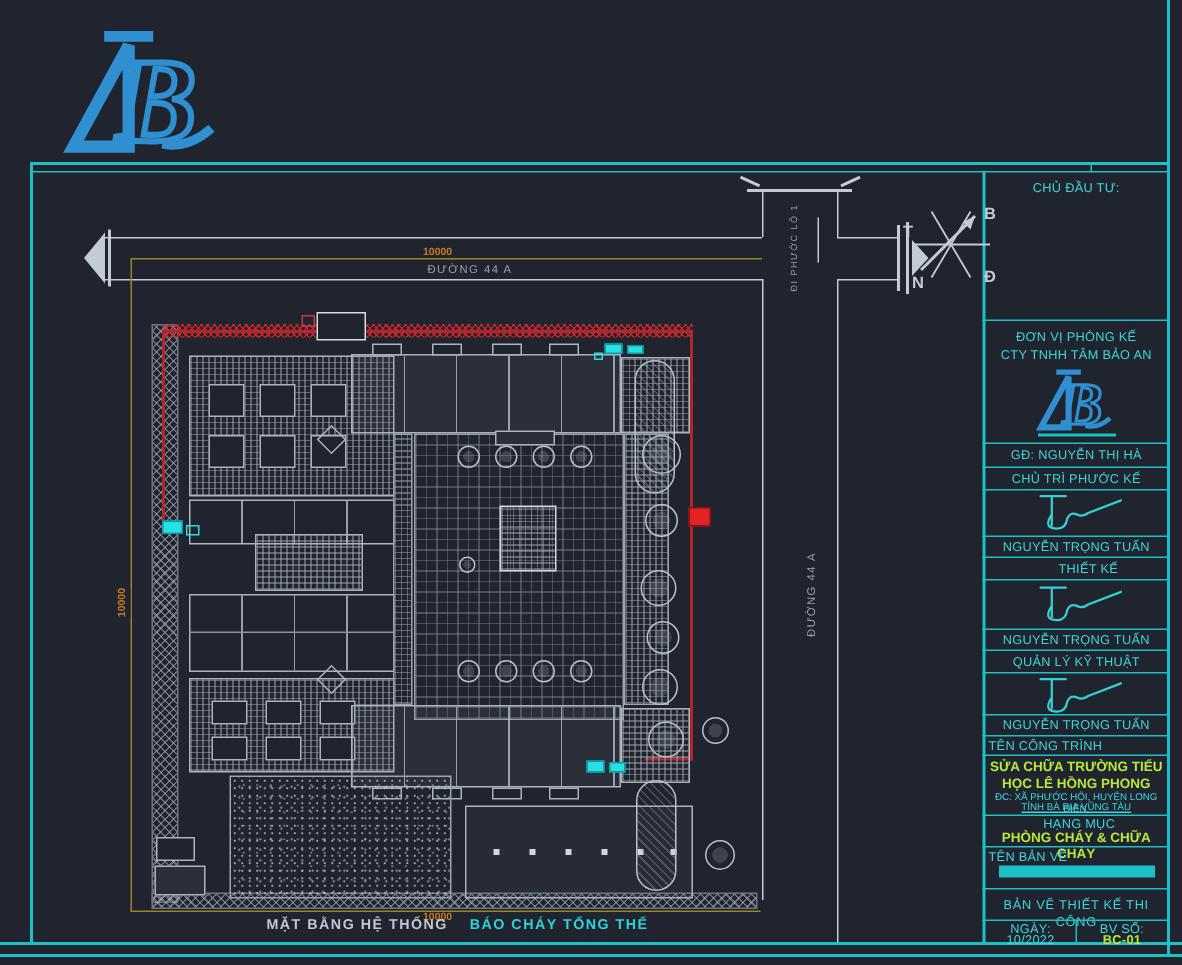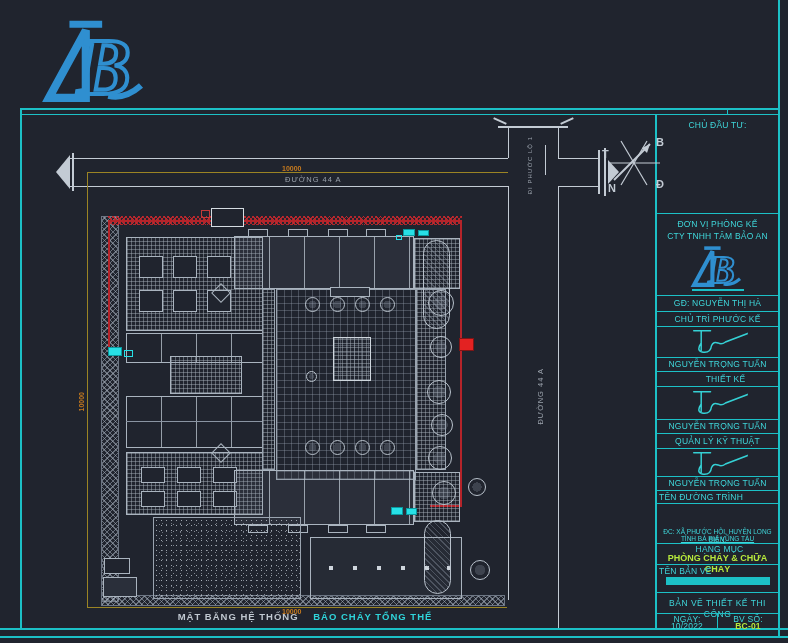--- a/index.html
+++ b/index.html
@@ -126,22 +126,23 @@
   <div class="tb-line" style="top:448px;"></div>
   <div class="abs" style="left:686px;top:450px;">
     <svg width="64" height="28" viewBox="0 0 64 30">
         <use href="#signature"></use>
       </svg>
   </div>
   <div class="tb-line" style="top:476px;"></div>
   <div class="tbt sm" style="top:478px;">NGUYỄN TRỌNG TUẤN</div>
   <div class="tb-line" style="top:490px;"></div>
 
-  <div class="tbt sm" style="top:492px;text-align:left;left:659px;">TÊN ĐƯỜNG TRÌNH</div>
+  <div class="tbt sm" style="top:492px;text-align:left;left:659px;">TÊN CÔNG TRÌNH</div>
   <div class="tb-line" style="top:503px;"></div>
+  <div class="tbt grn" style="top:506px;font-size:9px;line-height:1.2;">SỬA CHỮA TRƯỜNG TIỂU HỌC LÊ HỒNG PHONG</div>
   <div class="tbt xs" style="top:528px;">ĐC: XÃ PHƯỚC HỘI, HUYỆN LONG ĐIỀN,</div>
   <div class="tbt xs" style="top:535px;text-decoration:underline;">TỈNH BÀ RỊA VŨNG TÀU</div>
   <div class="tb-line" style="top:543px;"></div>
 
   <div class="tbt sm" style="top:544px;text-align:center;left:659px;">HẠNG MỤC</div>
   <div class="tbt grn" style="top:553px;font-size:9px;">PHÒNG CHÁY &amp; CHỮA CHÁY</div>
   <div class="tb-line" style="top:564px;"></div>
 
   <div class="tbt sm" style="top:566px;text-align:left;left:659px;">TÊN BẢN VẼ</div>
   <div class="cy" style="left:666px;top:577px;width:104px;height:8px;"></div>

